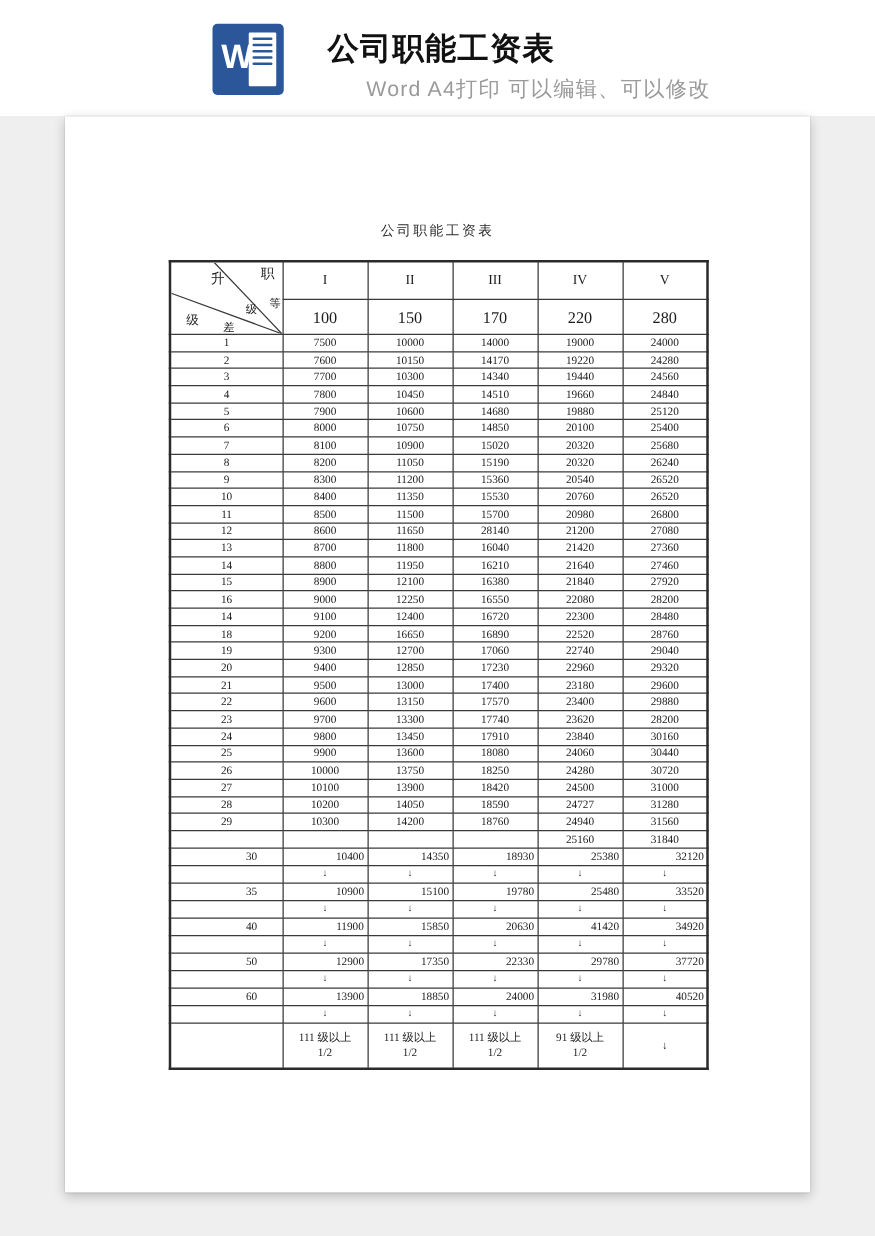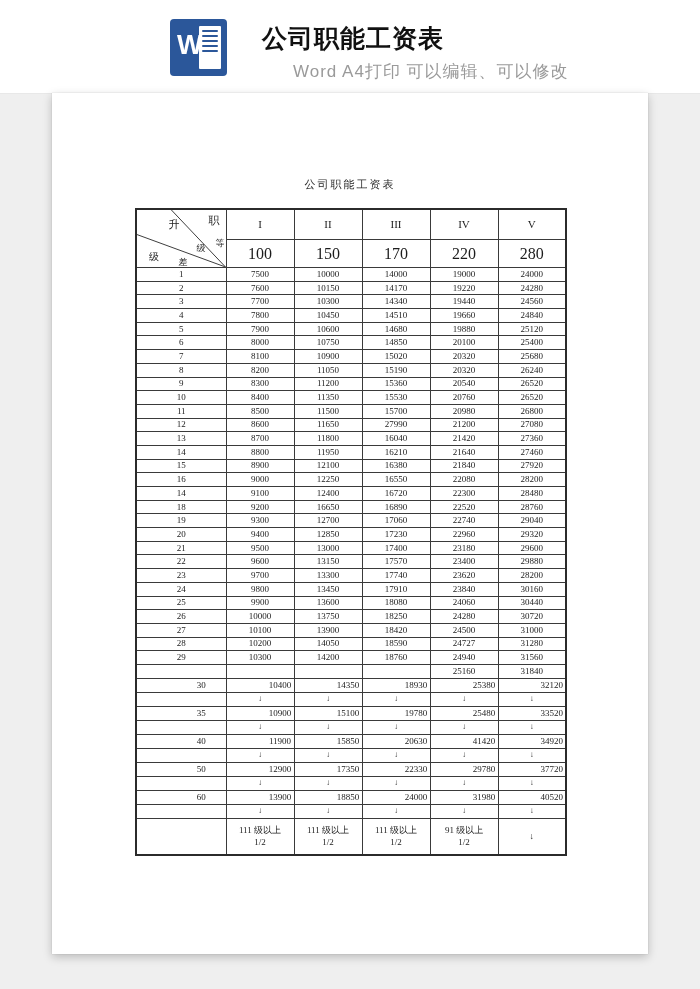--- a/index.html
+++ b/index.html
@@ -55,21 +55,21 @@
     border:2px solid #2b2b2b;
   }
   table.salary td{
     border:1px solid #3a3a3a;
     text-align:center;vertical-align:middle;padding:0;
     font-family:"Liberation Serif", serif;
     font-size:9px;color:#1c1c1c;line-height:1;
     overflow:hidden;white-space:nowrap;
   }
   tr.hr1 td{height:29px;font-size:11px;}
-  tr.hr2 td{height:27px;font-size:16px;}
+  tr.hr2 td{height:27px;font-size:13px;}
   tr.n  td{height:12.7px;}
   tr.m  td{height:13px;padding-left:40px;}
   tr.a  td{height:13px;font-size:8px;color:#2a2a2a;}
   tr.f  td{height:35px;font-size:9px;line-height:1.35;white-space:normal;}
   
   td.corner{position:relative;padding:0;}
   td.corner svg{position:absolute;left:0;top:0;width:100%;height:100%;}
   td.corner span{
     position:absolute;transform:translate(-50%,-50%);
     font-family:"Liberation Serif", serif;color:#1c1c1c;line-height:1;
@@ -224,21 +224,21 @@
           <td>8500</td>
           <td>11500</td>
           <td>15700</td>
           <td>20980</td>
           <td>26800</td>
         </tr>
         <tr class="n">
           <td>12</td>
           <td>8600</td>
           <td>11650</td>
-          <td>27990</td>
+          <td>28140</td>
           <td>21200</td>
           <td>27080</td>
         </tr>
         <tr class="n">
           <td>13</td>
           <td>8700</td>
           <td>11800</td>
           <td>16040</td>
           <td>21420</td>
           <td>27360</td>

